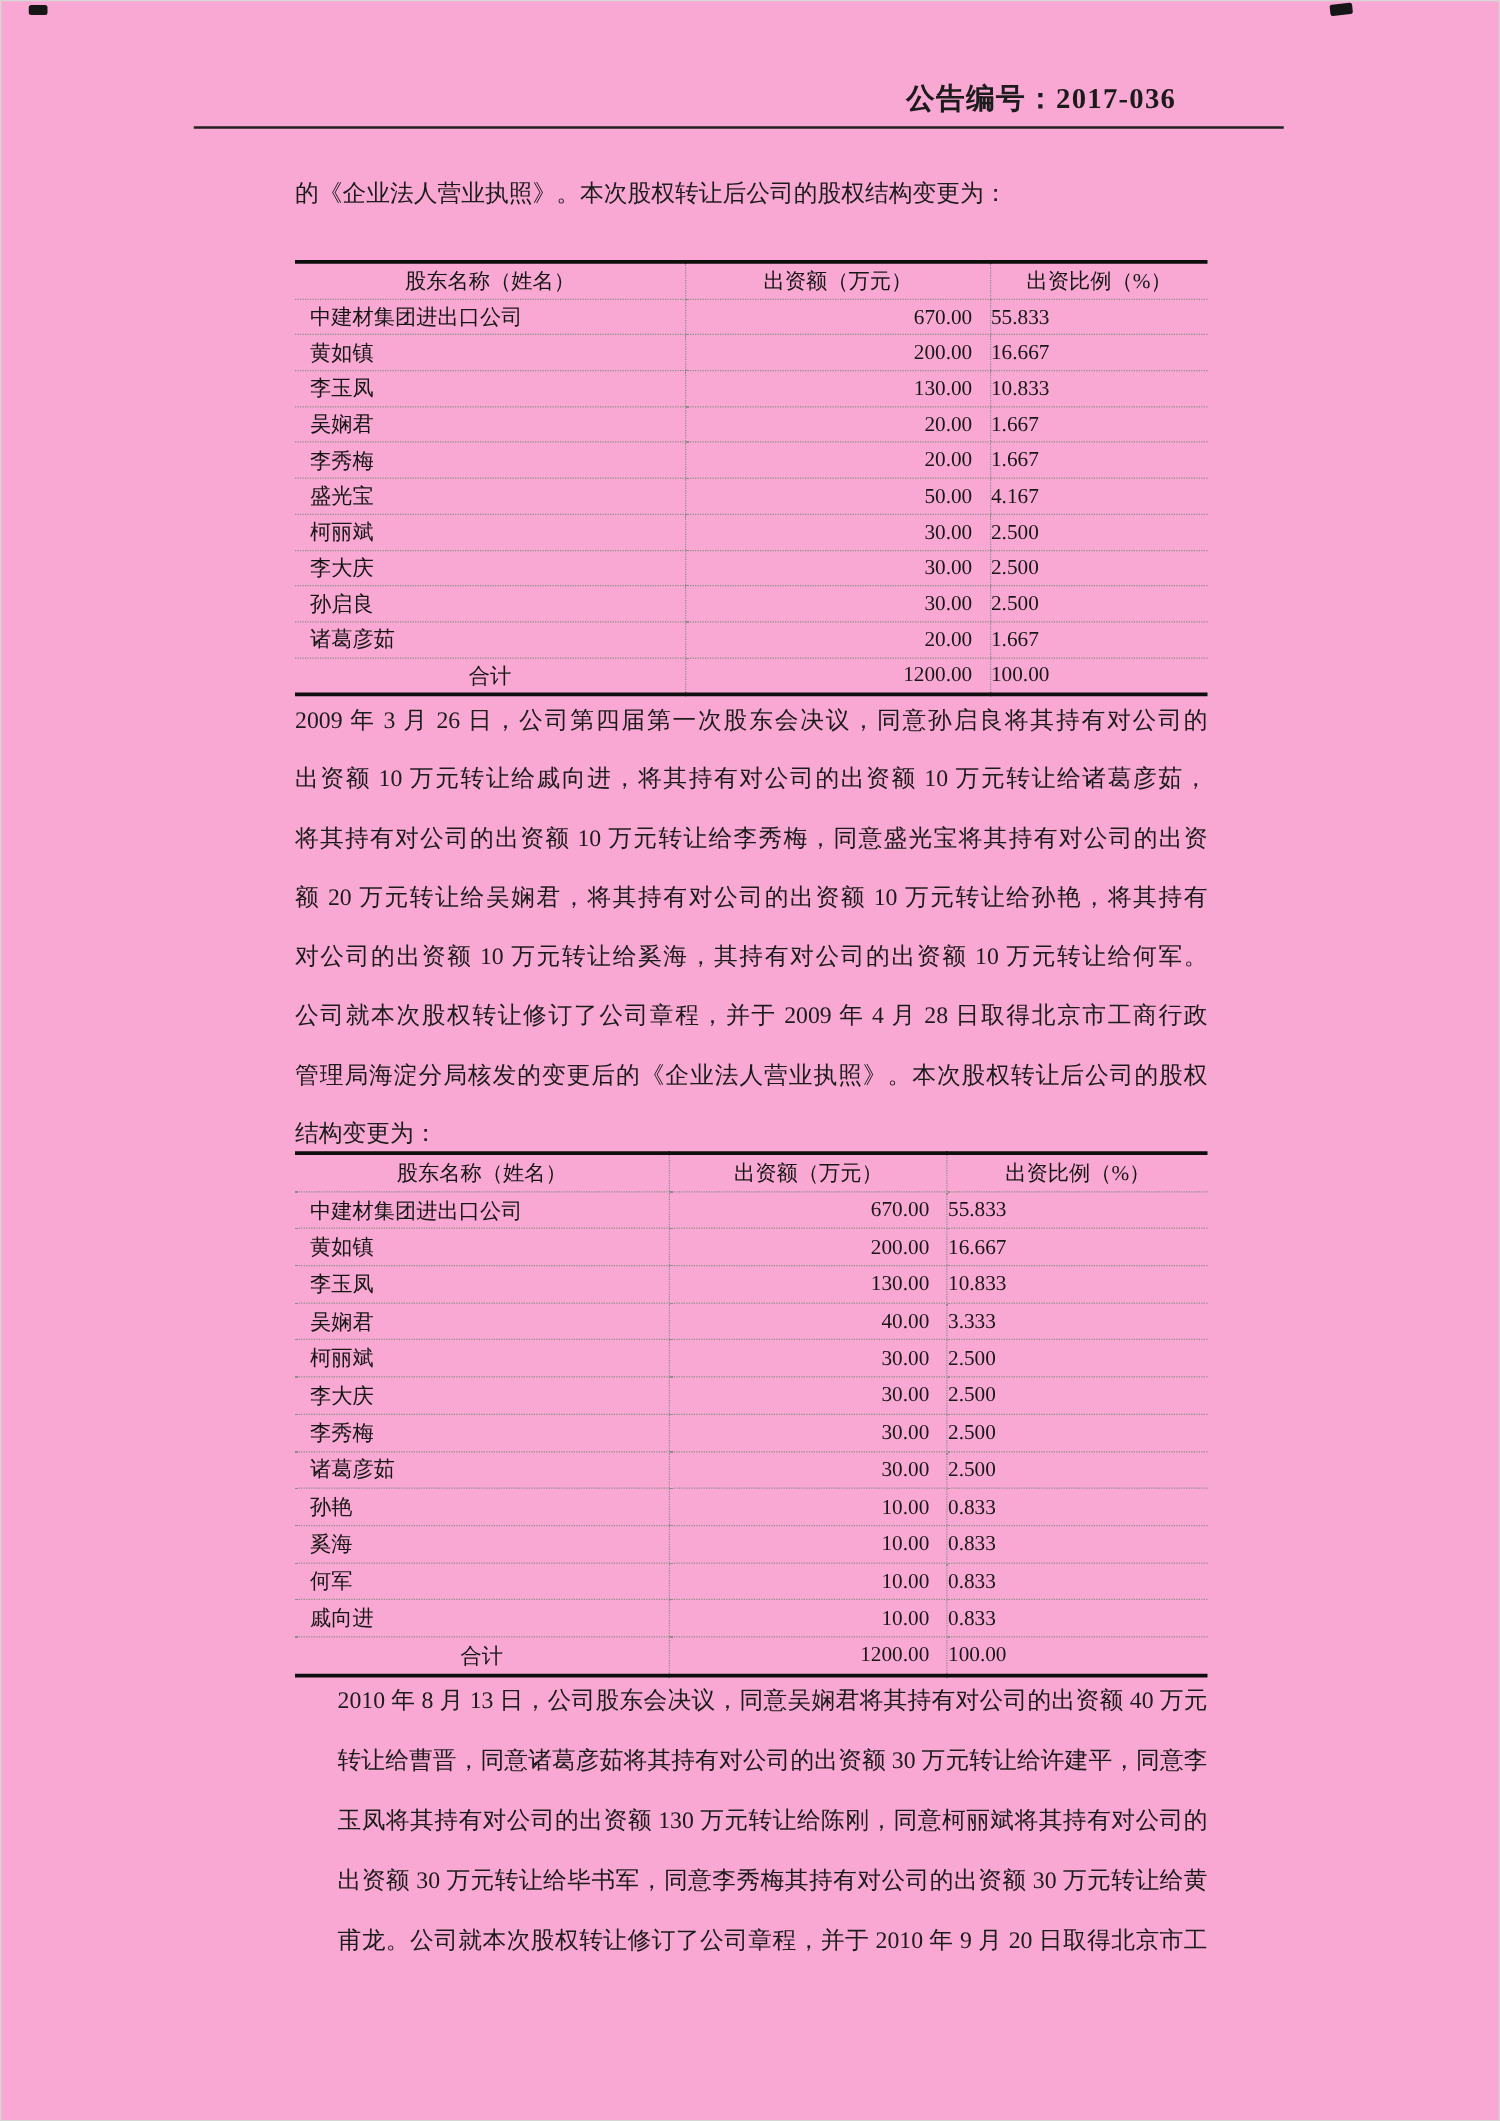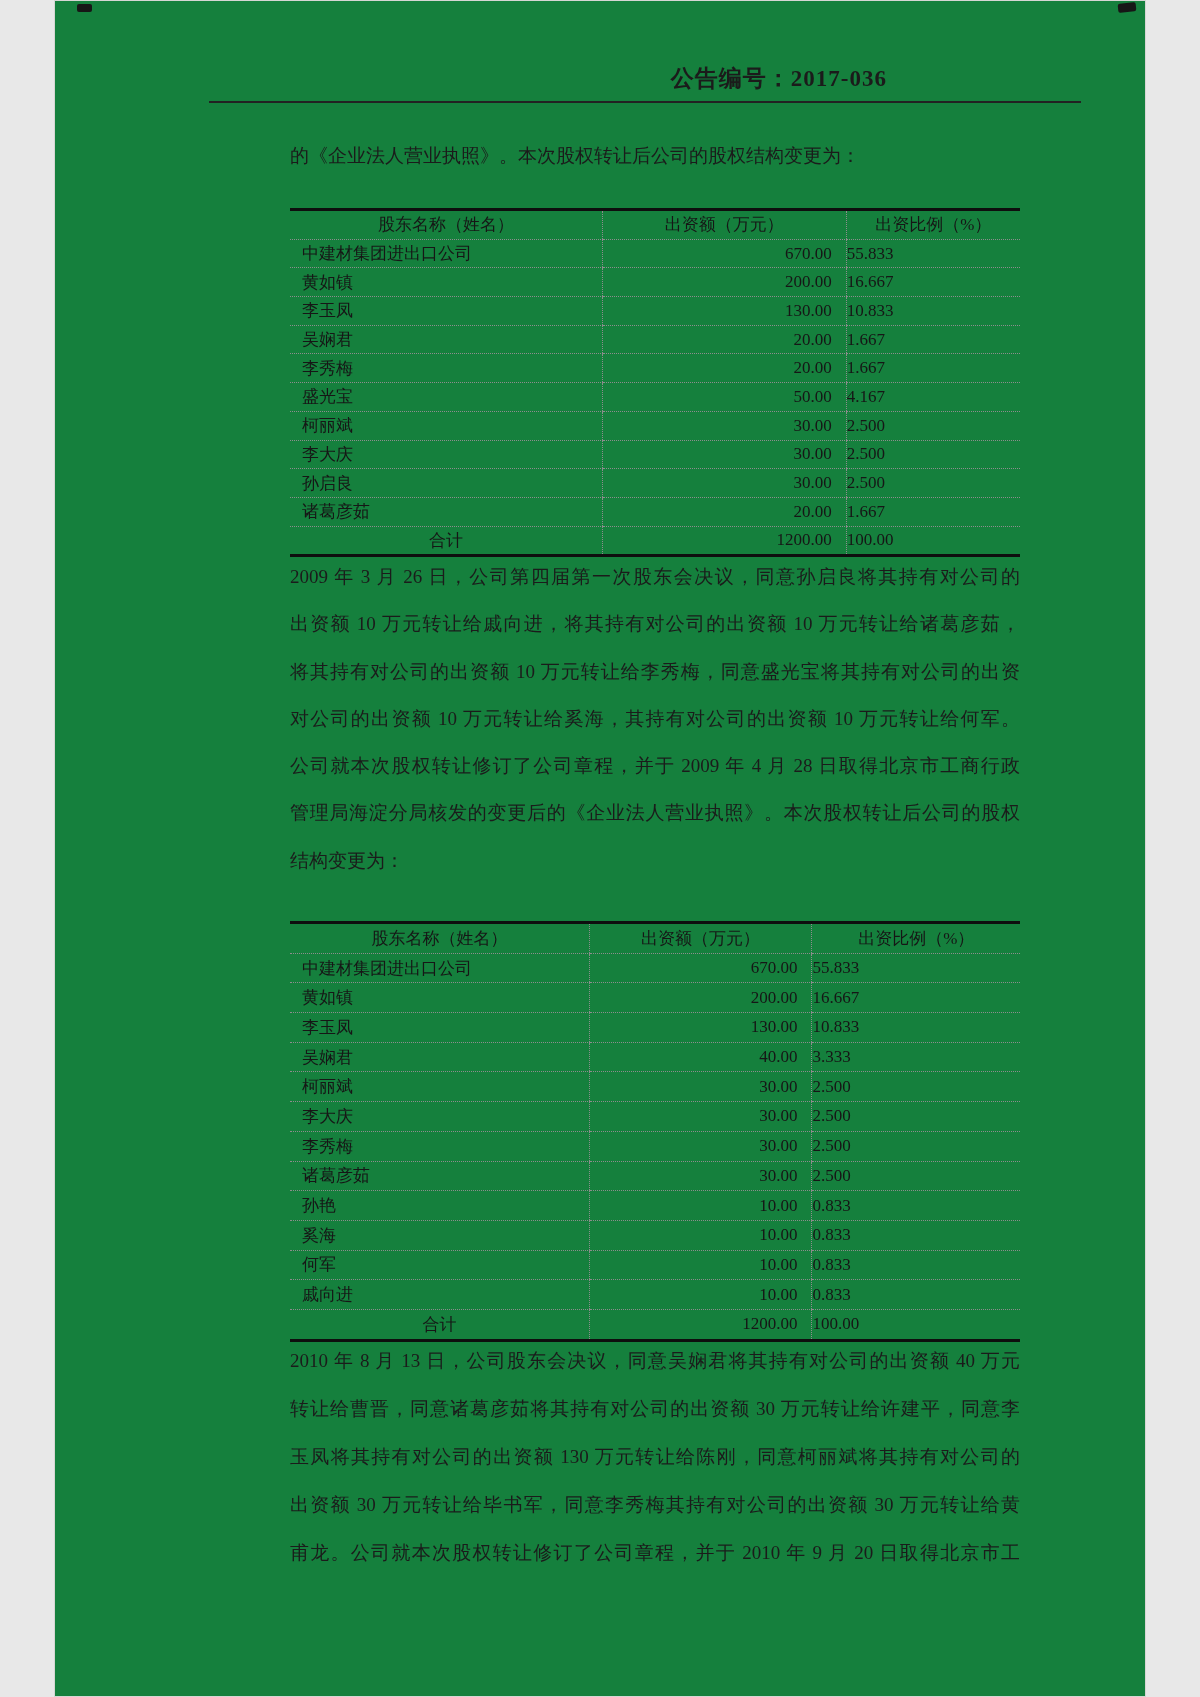--- a/index.html
+++ b/index.html
@@ -1,20 +1,20 @@
 <!DOCTYPE html>
 <html><head>
 <meta charset="utf-8">
 <style>
   html,body { margin:0; padding:0; background:#e8e8e8; }
   .page {
     position:relative;
-    width:1092px; height:1697px;
+    width:1200px; height:1697px;
     margin:0 auto;
-    background:#15803d;
+    background:#f9a8d4;
     border:1px solid #d6d6d4;
     box-sizing:border-box;
     font-family:"Liberation Serif","DejaVu Serif",serif;
     color:#1b1b1b;
     overflow:hidden;
   }
   
   .speck { position:absolute; background:#161616; border-radius:2px; }
   .speck.tl { left:22px; top:3px; width:15px; height:8px; }
   .speck.tr { left:1063px; top:2px; width:18px; height:9px; transform:rotate(-6deg); }
@@ -33,21 +33,21 @@
 
   .intro-line { top:140px; font-size:19px; line-height:30px; }
 
   .bodyblock { }
   .pline {
     height:47.3px; font-size:19px; line-height:47.3px;
     text-align:justify; text-align-last:justify;
     white-space:nowrap; overflow:visible;
   }
   .pline.short { text-align-last:left; }
-  .p2 .pline { height:48px; line-height:48px; }
+  .p2 .pline { height:48px; line-height:48px;margin-left:34px; }
 
   table.doc-table {
     border-collapse:collapse; table-layout:fixed;
     width:730px; font-size:17px; color:#161616;
     border-top:3px solid #0e0e0e; border-bottom:3px solid #0e0e0e;
   }
   table.doc-table th, table.doc-table td {
     border-bottom:1px dotted #8d8d8d;
     padding:0; overflow:hidden; white-space:nowrap;
     font-weight:normal;
@@ -153,20 +153,21 @@
             <td class="c2">100.00</td>
           </tr>
         </tbody>
     </table>
   </div>
 
   <div class="content bodyblock pos-p1 p1">
       <div class="pline">2009 年 3 月 26 日，公司第四届第一次股东会决议，同意孙启良将其持有对公司的</div>
       <div class="pline">出资额 10 万元转让给戚向进，将其持有对公司的出资额 10 万元转让给诸葛彦茹，</div>
       <div class="pline">将其持有对公司的出资额 10 万元转让给李秀梅，同意盛光宝将其持有对公司的出资</div>
+      <div class="pline">额 20 万元转让给吴娴君，将其持有对公司的出资额 10 万元转让给孙艳，将其持有</div>
       <div class="pline">对公司的出资额 10 万元转让给奚海，其持有对公司的出资额 10 万元转让给何军。</div>
       <div class="pline">公司就本次股权转让修订了公司章程，并于 2009 年 4 月 28 日取得北京市工商行政</div>
       <div class="pline">管理局海淀分局核发的变更后的《企业法人营业执照》。本次股权转让后公司的股权</div>
       <div class="pline short">结构变更为：</div>
     </div>
 
   <div class="content pos-table2">
     <table class="doc-table t2">
       <colgroup>
           <col class="col0">

